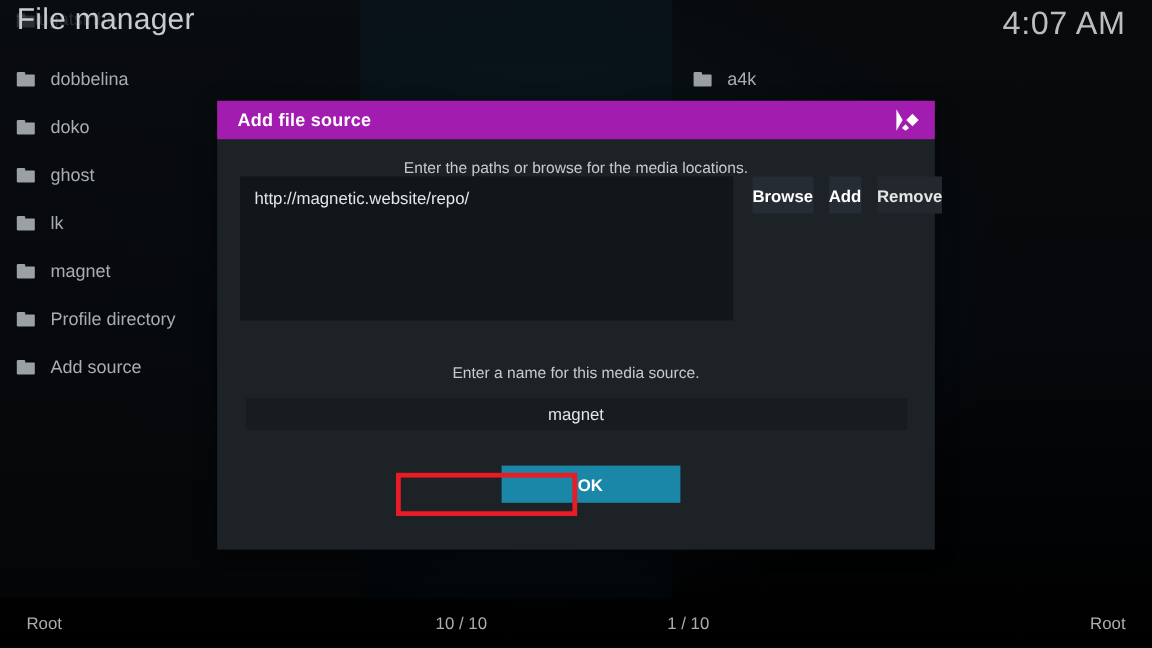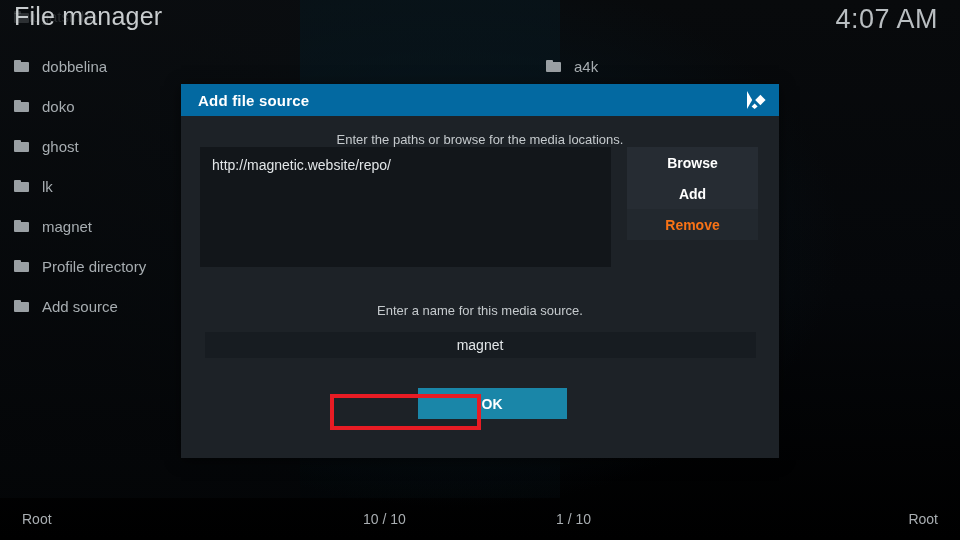--- a/index.html
+++ b/index.html
@@ -90,21 +90,21 @@
   .ghost-item .folder::after { background: rgba(150,156,160,0.25); }
 
   .list-left {
     position: absolute;
     left: 0; top: 46px;
     width: 300px;
     z-index: 2;
   }
   .list-right {
     position: absolute;
-    left: 532px; top: 46px;
+    left: 564px; top: 46px;
     width: 280px;
     z-index: 2;
   }
   .file-row {
     height: 40px;
     display: flex;
     align-items: center;
     gap: 13px;
     padding-left: 14px;
     font-size: 15px;
@@ -142,21 +142,21 @@
     position: absolute;
     left: 181px; top: 84px;
     width: 598px; height: 374px;
     background: #1d2227;
     z-index: 10;
     box-shadow: 0 2px 14px rgba(0,0,0,0.55);
   }
 
   .dlg-header {
     height: 32px;
-    background: #0369a1;
+    background: #a21caf;
     display: flex;
     align-items: center;
     justify-content: space-between;
     padding: 0 11px 0 17px;
   }
   .dlg-title {
     font-size: 15px;
     color: #ffffff;
     font-weight: 700;
     letter-spacing: 0.2px;
@@ -183,36 +183,37 @@
     background: #12161a;
     padding: 9px 12px;
   }
   .path-item {
     font-size: 14px;
     color: #e2e6e8;
     line-height: 18px;
   }
   .side-buttons {
     display: flex;
-    flex-direction: column;
+    flex-direction: row;
+    gap: 13px;
     width: 131px;
   }
   .btn {
     height: 31px;
     background: #262c33;
     color: #ffffff;
     font-size: 14px;
     font-weight: 700;
     display: flex;
     align-items: center;
     justify-content: center;
     border: none;
     font-family: inherit;
   }
-  .btn.disabled { color: #f97316; background: #22282e; }
+  .btn.disabled { color: #e5e5e5; background: #22282e; }
 
   .hint2 {
     text-align: center;
     font-size: 13px;
     color: #c5cacd;
     margin-top: 36px;
   }
 
   .name-field {
     margin: 14px auto 0 auto;

